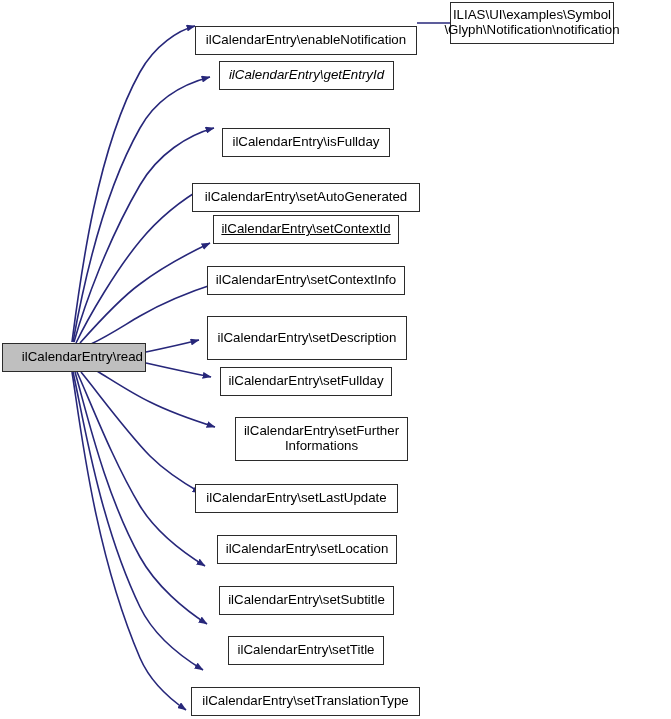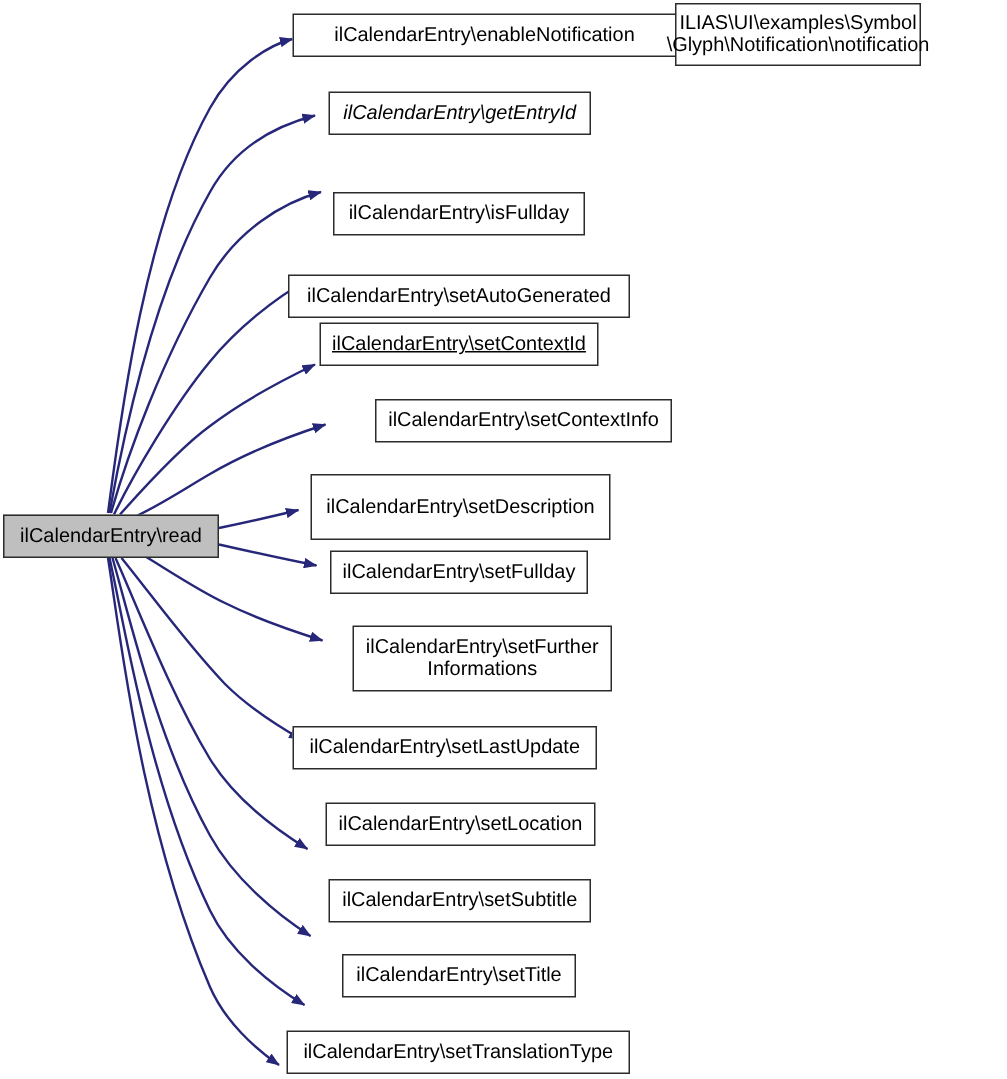--- a/index.html
+++ b/index.html
@@ -32,20 +32,21 @@
     text-align: center;
     font-size: 13.3px;
     line-height: 1.12;
     color: #000000;
     letter-spacing: 0px;
     white-space: pre-line;
   }
   .node-box.source {
     background: #bfbfbf;
     border: 1px solid #2b2b2b;
+    justify-content: flex-end;
   }
   .node-label {
     display: block;
     padding: 0 2px;
   }
 </style>
 </head>
 <body>
 
 <svg id="graph" viewBox="0 0 671 719" width="671" height="719" xmlns="http://www.w3.org/2000/svg">
@@ -71,41 +72,41 @@
     <path d="M 73,372 C 83,416 99,522 140,607 C 153,634 180,656 203,670"></path>
     <path d="M 72,372 C 80,422 94,551 140,658 C 150,681 170,699 186,710"></path>
     <path d="M 417,23 L 460,23"></path>
   </g>
 </svg>
 
 <div class="node-box source" style="left:2px; top:343px; width:144px; height:29px;">
   <span class="node-label">ilCalendarEntry\read</span>
 </div>
 
-<div class="node-box" style="left:195px; top:9px; width:256px; height:29px;">
+<div class="node-box" style="left:195px; top:26px; width:222px; height:29px;">
   <span class="node-label">ilCalendarEntry\enableNotification</span>
 </div>
 
 <div class="node-box" style="left:219px; top:61px; width:175px; height:29px;font-style:italic;">
   <span class="node-label">ilCalendarEntry\getEntryId</span>
 </div>
 
 <div class="node-box" style="left:222px; top:128px; width:168px; height:29px;">
   <span class="node-label">ilCalendarEntry\isFullday</span>
 </div>
 
 <div class="node-box" style="left:192px; top:164px; width:228px; height:29px;margin-top:19px;">
   <span class="node-label">ilCalendarEntry\setAutoGenerated</span>
 </div>
 
 <div class="node-box" style="left:213px; top:215px; width:186px; height:29px;text-decoration:underline;">
   <span class="node-label">ilCalendarEntry\setContextId</span>
 </div>
 
-<div class="node-box" style="left:207px; top:266px; width:198px; height:29px;margin-left:43px;">
+<div class="node-box" style="left:207px; top:266px; width:198px; height:29px;">
   <span class="node-label">ilCalendarEntry\setContextInfo</span>
 </div>
 
 <div class="node-box" style="left:207px; top:316px; width:200px; height:44px;">
   <span class="node-label">ilCalendarEntry\setDescription</span>
 </div>
 
 <div class="node-box" style="left:220px; top:367px; width:172px; height:29px;">
   <span class="node-label">ilCalendarEntry\setFullday</span>
 </div>

